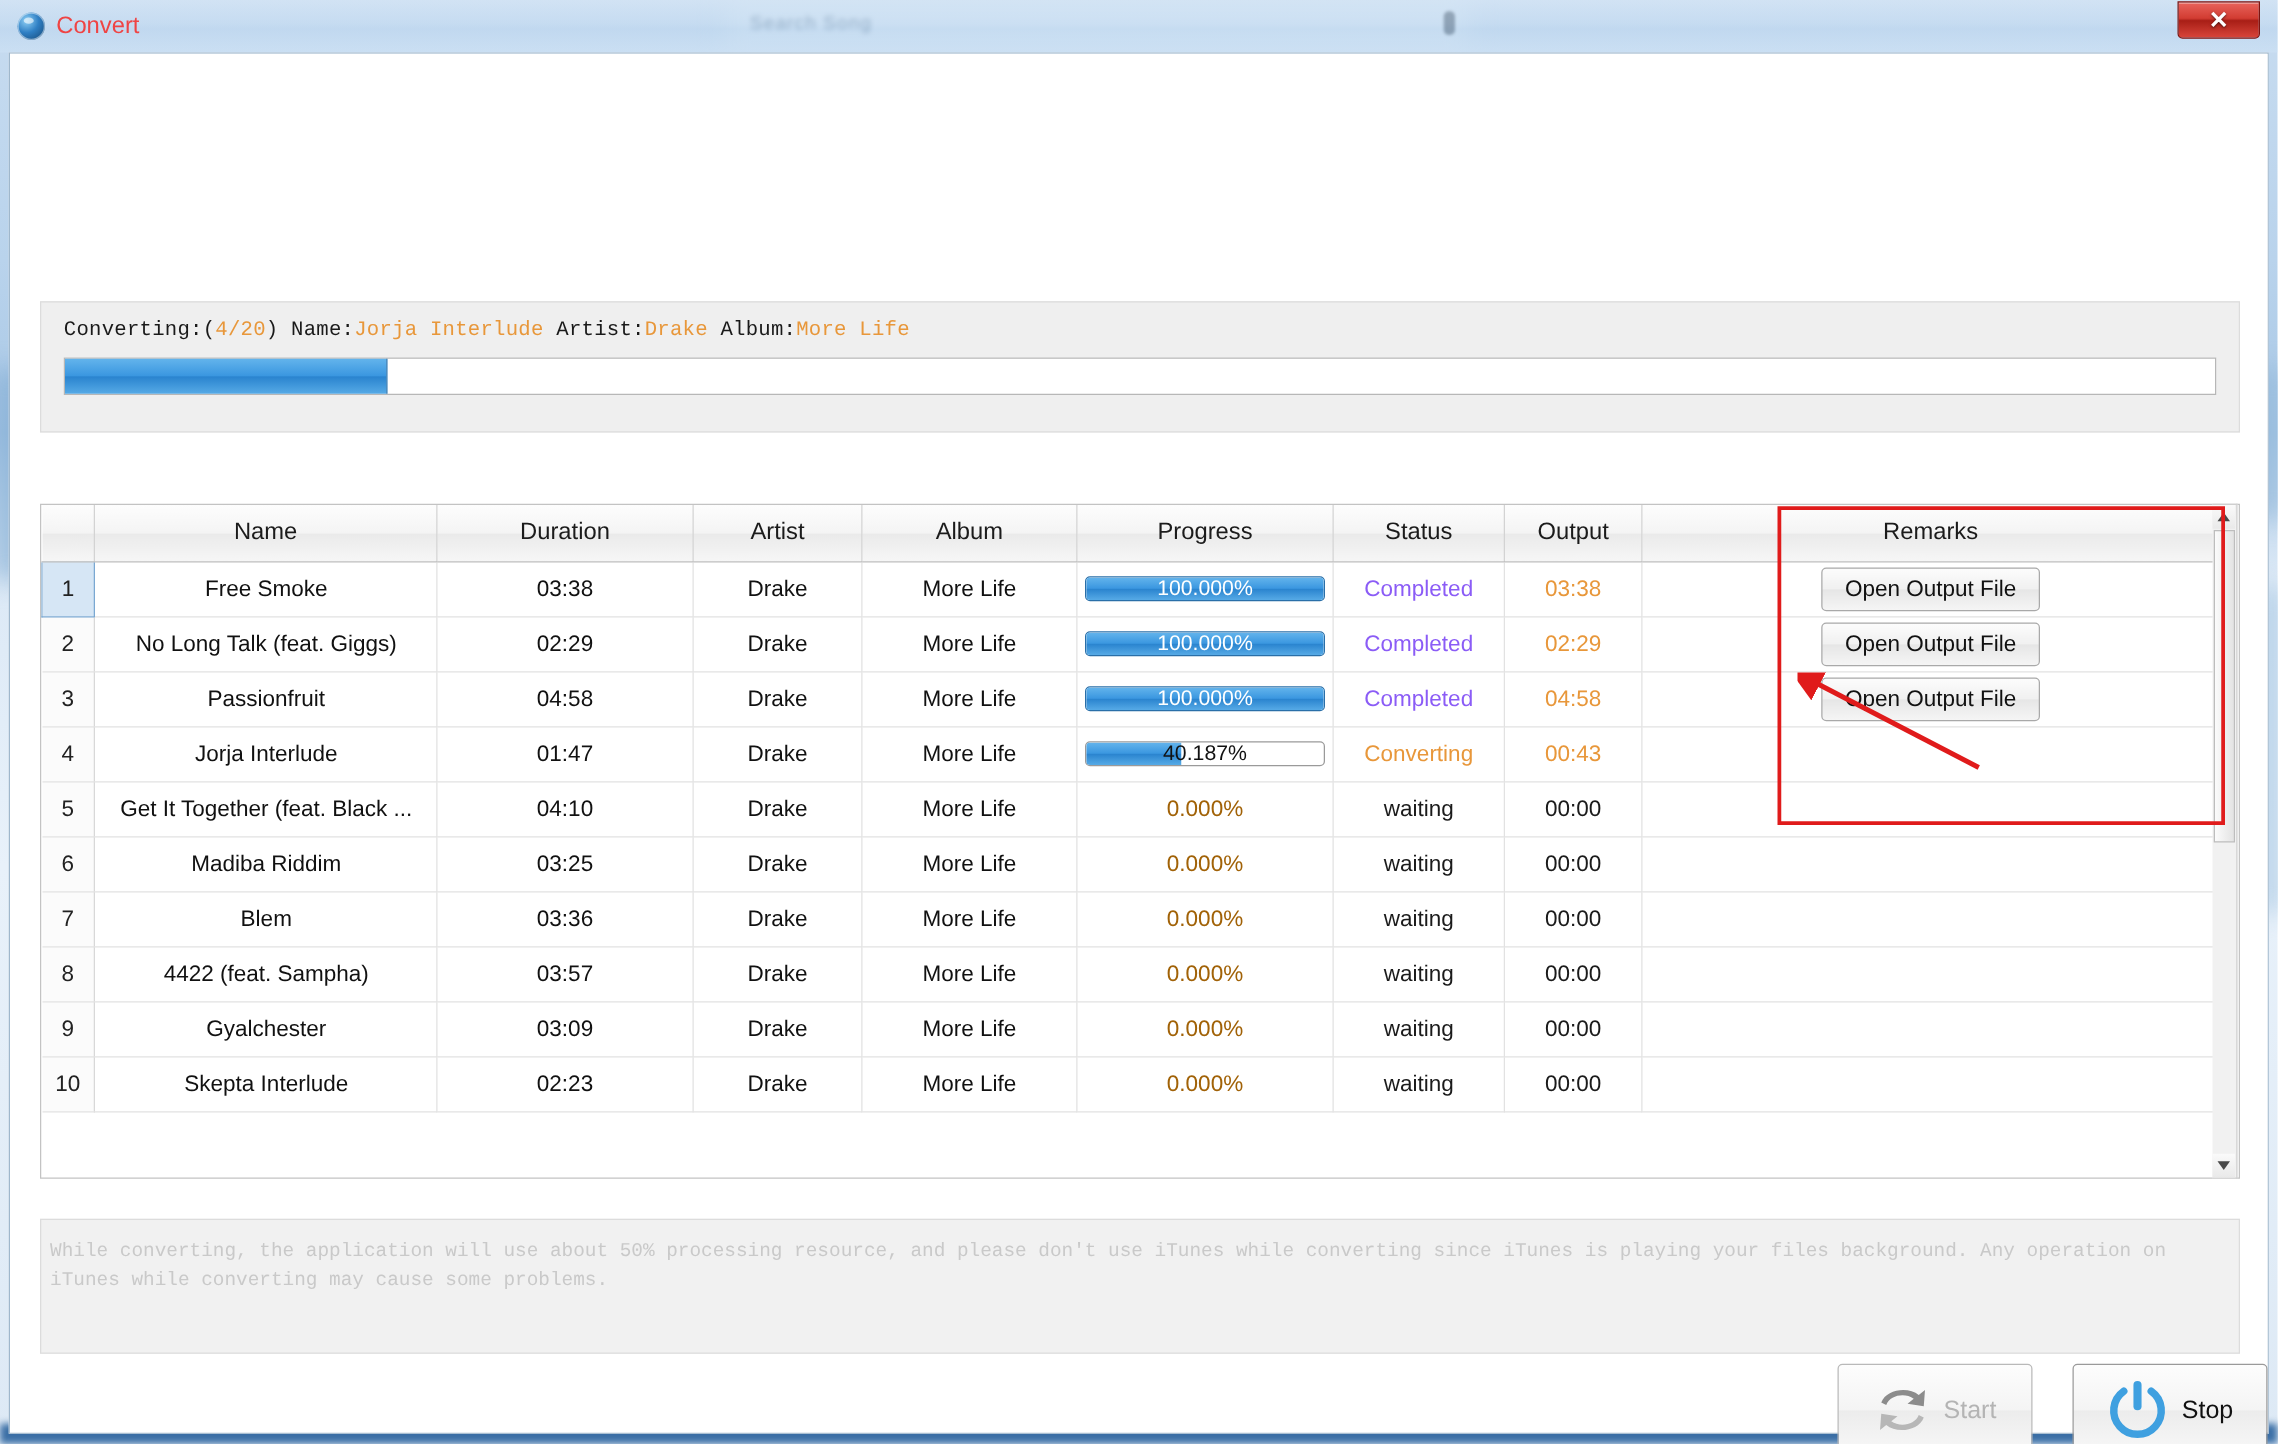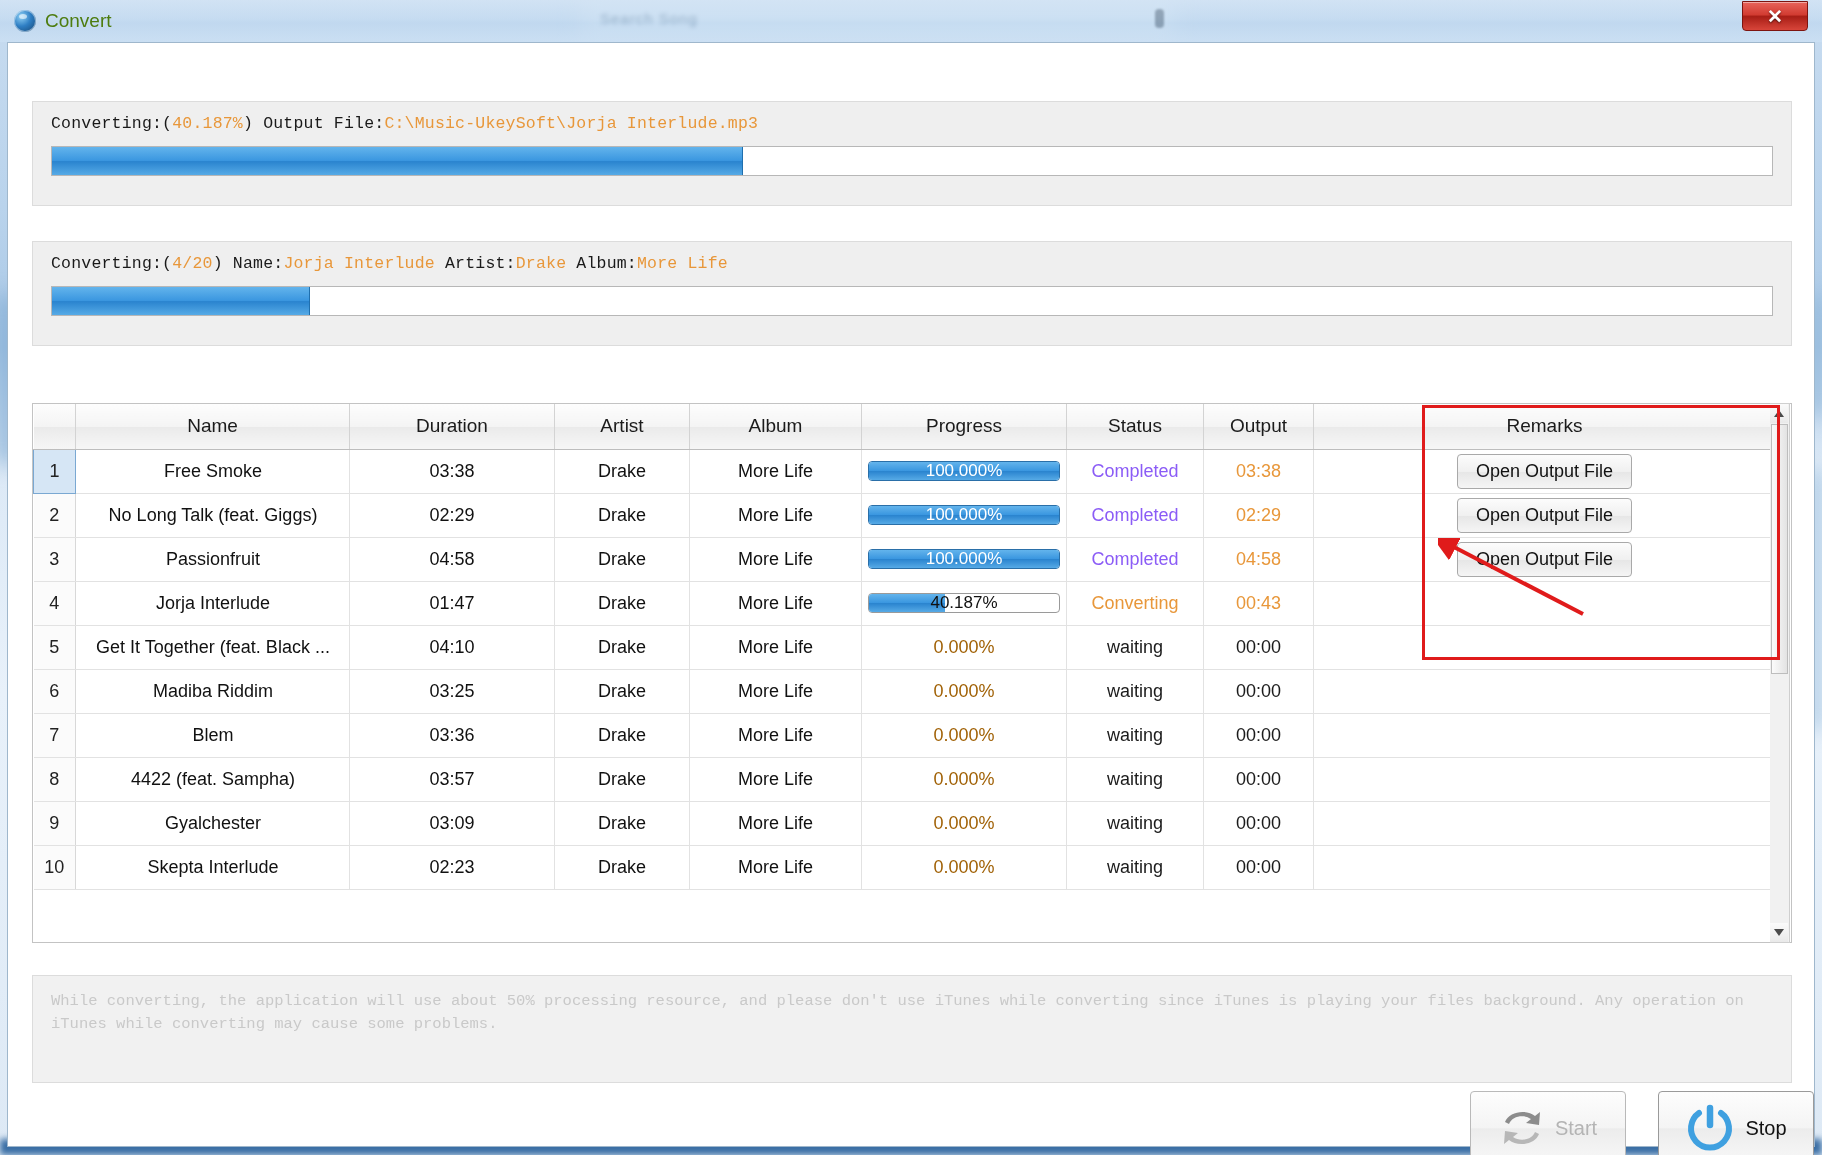--- a/index.html
+++ b/index.html
@@ -53,21 +53,21 @@
   #app-icon {
     width: 22px; height: 22px; border-radius: 50%;
     background: radial-gradient(circle at 33% 30%, #8fd0f5 0%, #2f7fc4 45%, #14436f 100%);
     box-shadow: inset 0 0 0 1px rgba(255,255,255,.45);
     position: relative;
   }
   #app-icon::after {
     content:""; position:absolute; left:5px; top:4px; width:8px; height:5px;
     background: rgba(255,255,255,.6); border-radius: 50%;
   }
-  #app-title { font-size: 19px; color: #4d7c0f; font-family: "Liberation Sans", sans-serif; }
+  #app-title { font-size: 19px; color: #ef4444; font-family: "Liberation Sans", sans-serif; }
   #close-btn {
     position: absolute; right: 14px; top: 1px; width: 66px; height: 30px;
     background: linear-gradient(180deg,#e8645c 0%, #d23c32 45%, #a81e16 52%, #d8453a 100%);
     border: 1px solid #7d1410; border-radius: 0 0 4px 4px;
     display:flex; align-items:center; justify-content:center;
     box-shadow: inset 0 1px 0 rgba(255,255,255,.45);
   }
   #close-btn span { color:#fff; font-size:19px; font-weight:bold; text-shadow: 0 1px 2px rgba(0,0,0,.6); line-height:1; }
 
   
@@ -192,21 +192,21 @@
   #red-box {
     position: absolute; left: 1414px; top: 362px; width: 358px; height: 255px;
     border: 3px solid #e01b1b; pointer-events:none;
   }
   #red-arrow { position:absolute; left:1430px; top:495px; width:150px; height:80px; pointer-events:none; }
 
   
   #notice {
     position: absolute; left: 24px; top: 932px; width: 1760px; height: 108px;
     background: #f1f1f1; border: 1px solid #dcdcdc;
-    padding: 14px 18px;
+    padding: 14px 7px;
     font-family: "Liberation Mono", monospace;
     font-size: 15.5px; line-height: 1.5; color: #c9c9c9;
   }
 
   
   #footer { position:absolute; left:0; bottom:0; width:100%; height:100px; }
   .big-btn {
     position: absolute; top: 1048px; height: 74px; width: 156px;
     background: linear-gradient(180deg,#fdfdfd 0%, #f4f4f4 50%, #ececec 51%, #f8f8f8 100%);
     border: 1px solid #b9b9b9; border-radius: 4px;
@@ -236,26 +236,20 @@
   <div id="app-icon"></div>
   <div id="app-title">Convert</div>
 </div>
 <div id="close-btn">
   <span>✕</span>
 </div>
 
 <div id="dialog">
 <div id="inner">
 
-  <div class="panel" id="panel-overall">
-    <div class="status-line"><span>Converting:(</span><span class="hl">40.187%</span><span>) Output File:</span><span class="hl">C:\Music-UkeySoft\Jorja Interlude.mp3</span></div>
-    <div class="progress-track">
-      <div class="progress-fill" id="overall-fill" style="width: 40.187%;"></div>
-    </div>
-  </div>
 
   <div class="panel" id="panel-file">
     <div class="status-line"><span>Converting:(</span><span class="hl">4/20</span><span>) Name:</span><span class="hl">Jorja Interlude</span><span> Artist:</span><span class="hl">Drake</span><span> Album:</span><span class="hl">More Life</span></div>
     <div class="progress-track">
       <div class="progress-fill" id="file-fill" style="width: 15%;"></div>
     </div>
   </div>
 
   <div id="table-area">
     <table>

